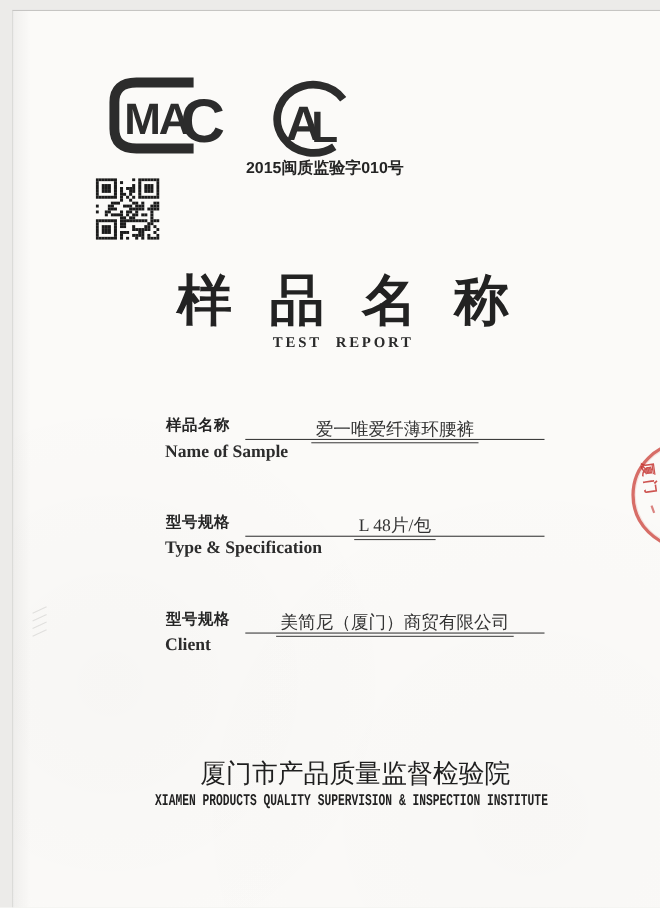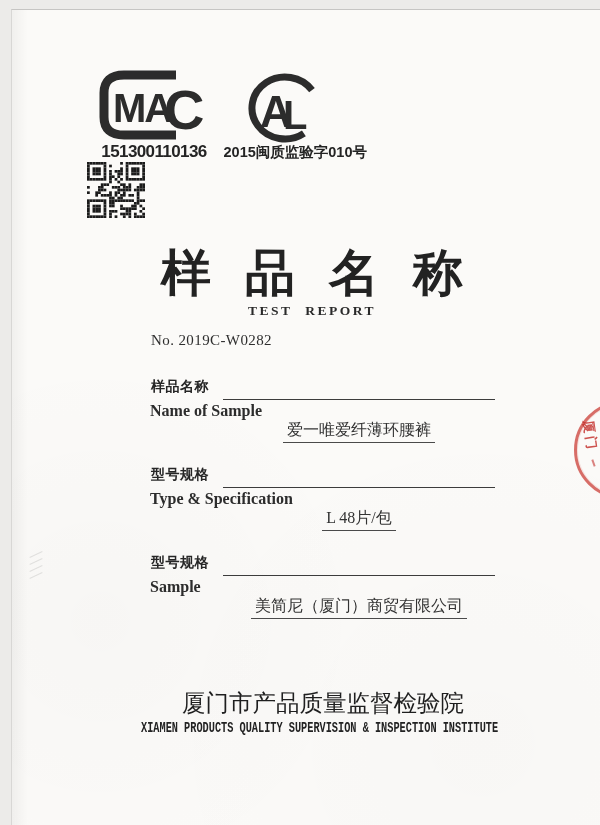--- a/index.html
+++ b/index.html
@@ -59,21 +59,21 @@
   }
   .field-en{
     left:138px;
     font-weight:bold;font-size:16px;color:#2c2c2c;white-space:nowrap;
   }
   .field-line{
     left:211px;width:272px;height:0;border-bottom:1.5px solid #3c3c3c;
   }
   .field-value{
     left:211px;width:272px;text-align:center;
-    font-size:16px;color:#333;white-space:nowrap;margin-top:40px;
+    font-size:16px;color:#333;white-space:nowrap;
   }
   .field-value span{
     display:inline-block;border-bottom:1px solid #4a4a4a;padding:0 4px 1px 4px;
   }
 
   
   .footer-cn{
     left:170px;width:266px;text-align:center;top:677px;
     font-size:23.5px;font-weight:normal;color:#1f1f1f;white-space:nowrap;
   }
@@ -112,21 +112,20 @@
 <body>
 
 <div class="scan">
   <div class="paper">
 
     <svg class="abs cma-wrap" width="112" height="78" viewBox="0 0 112 78">
       <path d="M80,9 H28 Q8,9 8,27 V51 Q8,69 28,69 H80" fill="none" stroke="#2c2c2c" stroke-width="9"></path>
       <text x="17" y="56" font-family="Liberation Sans, DejaVu Sans, sans-serif" font-weight="bold" font-size="40" letter-spacing="-2" fill="#2c2c2c">MA</text>
       <text x="68" y="63" font-family="Liberation Sans, DejaVu Sans, sans-serif" font-weight="bold" font-size="56" fill="#2c2c2c">C</text>
     </svg>
-    <div class="abs cma-num">151300110136</div>
 
     <svg class="abs cal-wrap" width="78" height="72" viewBox="0 0 78 72">
       <path d="M66,18.2 A33,31 0 1 0 57.9,61.4" fill="none" stroke="#2c2c2c" stroke-width="7"></path>
       <text x="14" y="55" font-family="Liberation Sans, DejaVu Sans, sans-serif" font-weight="bold" font-size="44" fill="#2c2c2c">A</text>
       <text x="37" y="57" font-family="Liberation Sans, DejaVu Sans, sans-serif" font-weight="bold" font-size="40" fill="#2c2c2c">L</text>
     </svg>
     <div class="abs cal-license">2015闽质监验字010号</div>
 
     <svg class="abs qr" id="qr" width="58" height="56" viewBox="0 0 58 56" fill="#1b1b1b">
         <rect x="0.00" y="0.00" width="2.76" height="2.67"></rect>
@@ -350,42 +349,41 @@
         <rect x="41.43" y="53.33" width="2.76" height="2.67"></rect>
         <rect x="46.95" y="53.33" width="2.76" height="2.67"></rect>
         <rect x="49.71" y="53.33" width="2.76" height="2.67"></rect>
         <rect x="52.48" y="53.33" width="2.76" height="2.67"></rect>
         <rect x="55.24" y="53.33" width="2.76" height="2.67"></rect>
       </svg>
 
     <div class="abs title-cn">样品名称</div>
     <div class="abs title-en">TEST  REPORT</div>
 
-    <div class="abs report-no">No. 2019C-W0282</div>
 
     <div class="abs field-label" style="top:368px">样品名称</div>
     <div class="abs field-line" style="top:389px"></div>
     <div class="abs field-value" style="top:370px">
       <span>爱一唯爱纤薄环腰裤</span>
     </div>
     <div class="abs field-en" style="top:392px">Name of Sample</div>
 
     <div class="abs field-label" style="top:456px">型号规格</div>
     <div class="abs field-line" style="top:477px"></div>
     <div class="abs field-value" style="top:458px">
       <span>L 48片/包</span>
     </div>
     <div class="abs field-en" style="top:480px">Type &amp; Specification</div>
 
     <div class="abs field-label" style="top:544px">型号规格</div>
     <div class="abs field-line" style="top:565px"></div>
     <div class="abs field-value" style="top:546px">
       <span>美简尼（厦门）商贸有限公司</span>
     </div>
-    <div class="abs field-en" style="top:568px">Sample</div>
+    <div class="abs field-en" style="top:568px">Client</div>
 
     <div class="abs footer-cn">厦门市产品质量监督检验院</div>
     <div class="abs footer-en">XIAMEN PRODUCTS QUALITY SUPERVISION &amp; INSPECTION INSTITUTE</div>
 
     <div class="abs stamp">
       <span class="stamp-text">厦门</span>
       <i class="stamp-tick"></i>
     </div>
 
     <div class="abs pencil">

